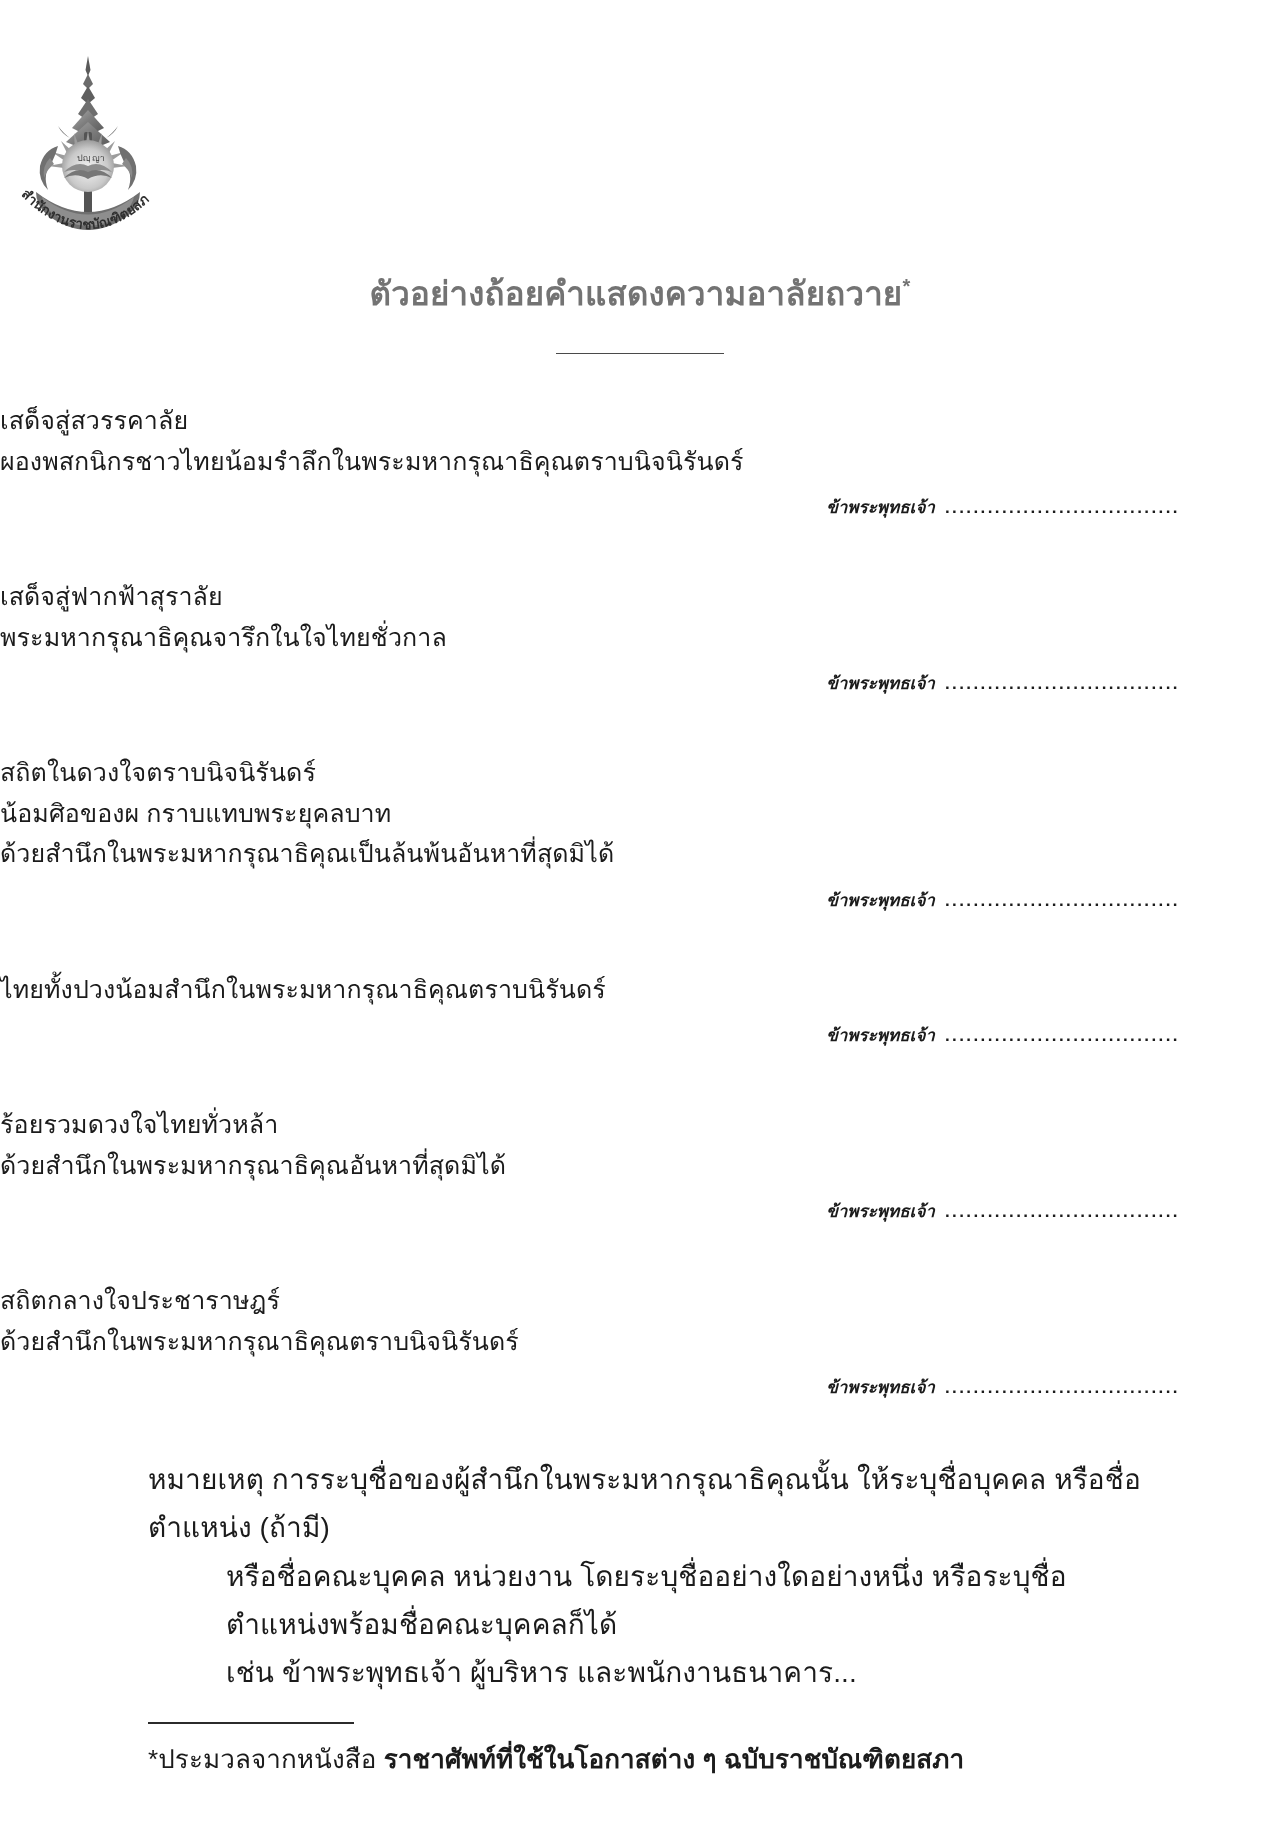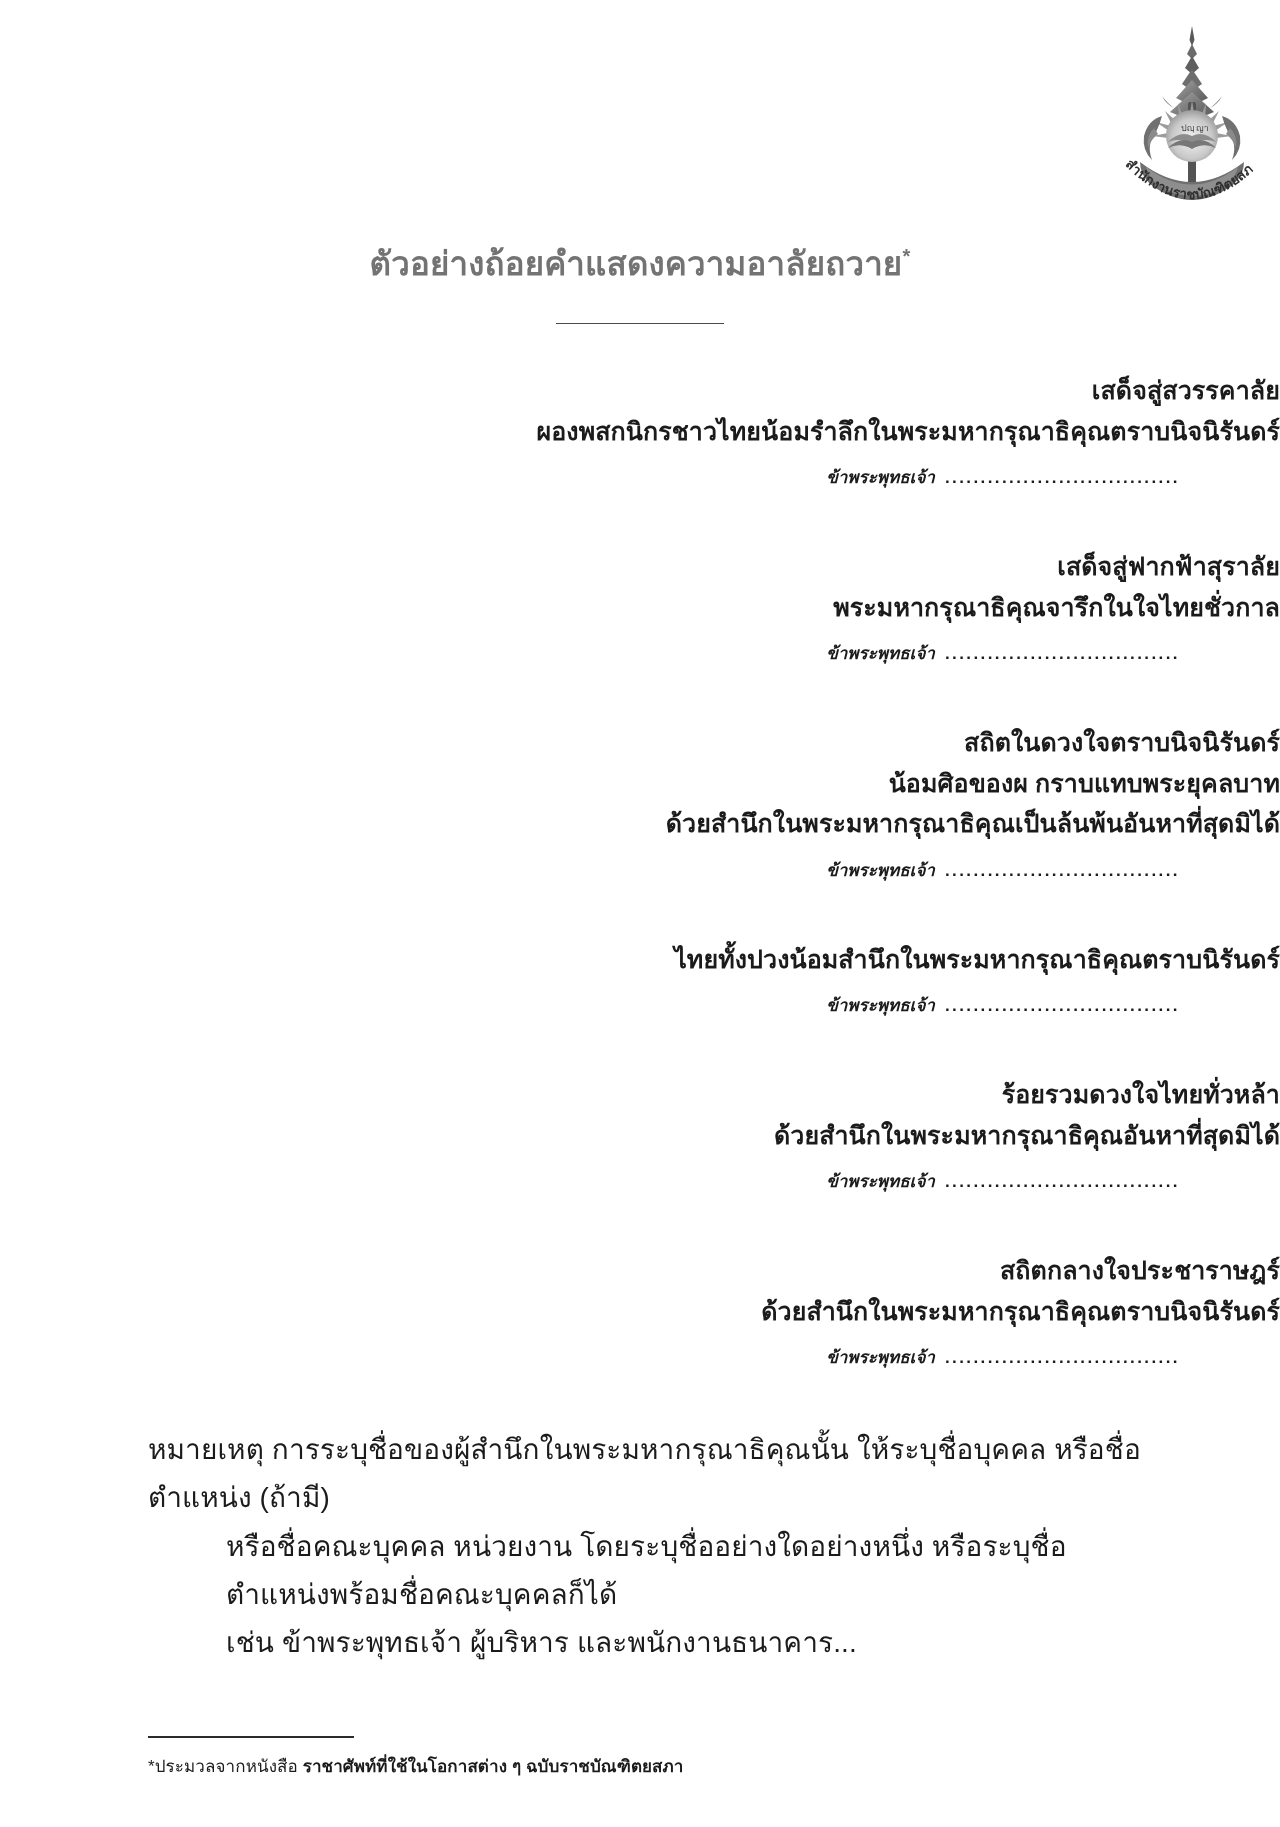--- a/index.html
+++ b/index.html
@@ -20,22 +20,22 @@
     margin: 0 auto;
     background: #ffffff;
     overflow: hidden;
     box-sizing: border-box;
   }
 
   
   .emblem-wrap {
     width: 100%;
     display: flex;
-    justify-content: flex-end;
-    padding-top: 24px;
+    justify-content: flex-start;
+    padding-top: 54px;
   }
   .emblem {
     width: 176px;
     height: 196px;
     display: block;
   }
 
   
   .title-block {
     text-align: center;
@@ -64,23 +64,23 @@
   }
 
   
   .verses {
     margin-top: 46px;
   }
   .verse {
     margin: 0 0 56px 0;
   }
   .verse-line {
-    text-align: right;
+    text-align: left;
     font-size: 25px;
-    font-weight: bold;
+    font-weight: normal;
     color: #1b1b1b;
     line-height: 1.62;
     letter-spacing: 0.1px;
   }
   .sig-row {
     display: flex;
     justify-content: flex-end;
     padding-right: 100px;
     margin-top: 12px;
   }
@@ -120,21 +120,21 @@
     bottom: 48px;
     width: 900px;
   }
   .footnote-rule {
     width: 206px;
     height: 0;
     border-top: 2.2px solid #2b2b2b;
     margin: 0 0 16px 0;
   }
   .footnote-text {
-    font-size: 17px;
+    font-size: 26px;
     color: #1b1b1b;
     line-height: 1.5;
     letter-spacing: 0.1px;
   }
   .footnote-text .book {
     font-weight: bold;
   }
 </style>
 </head>
 <body>

